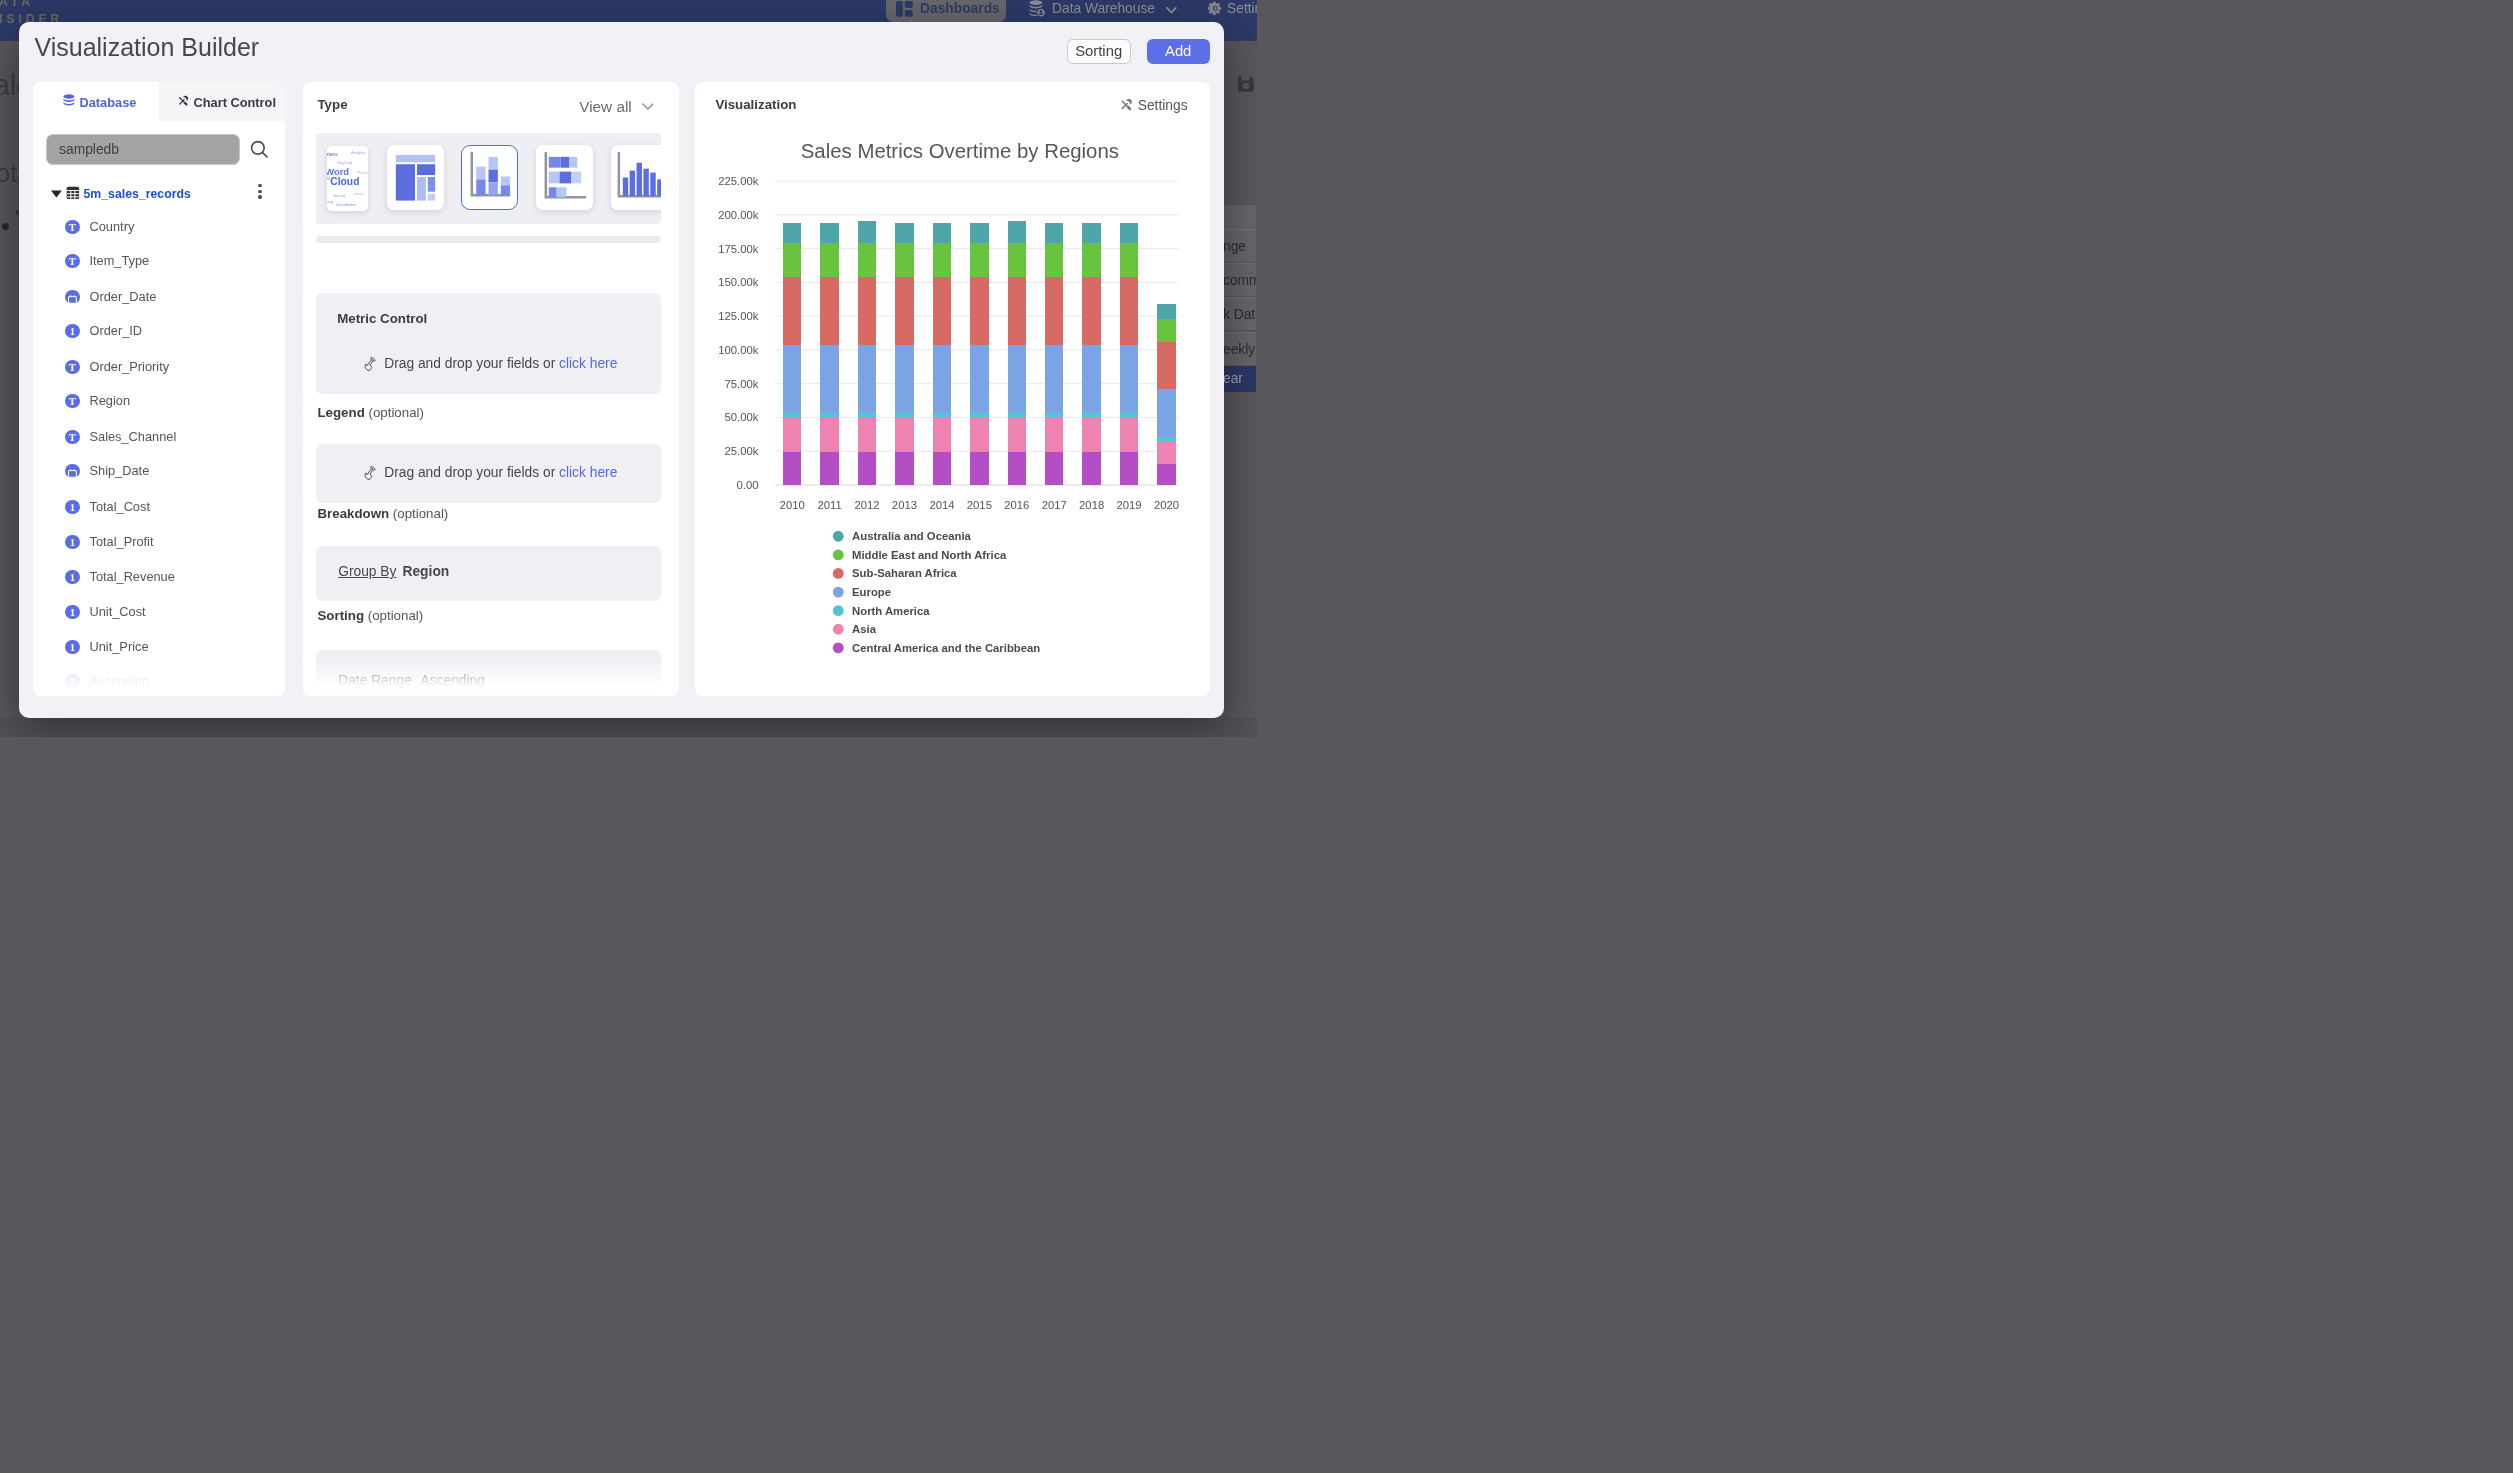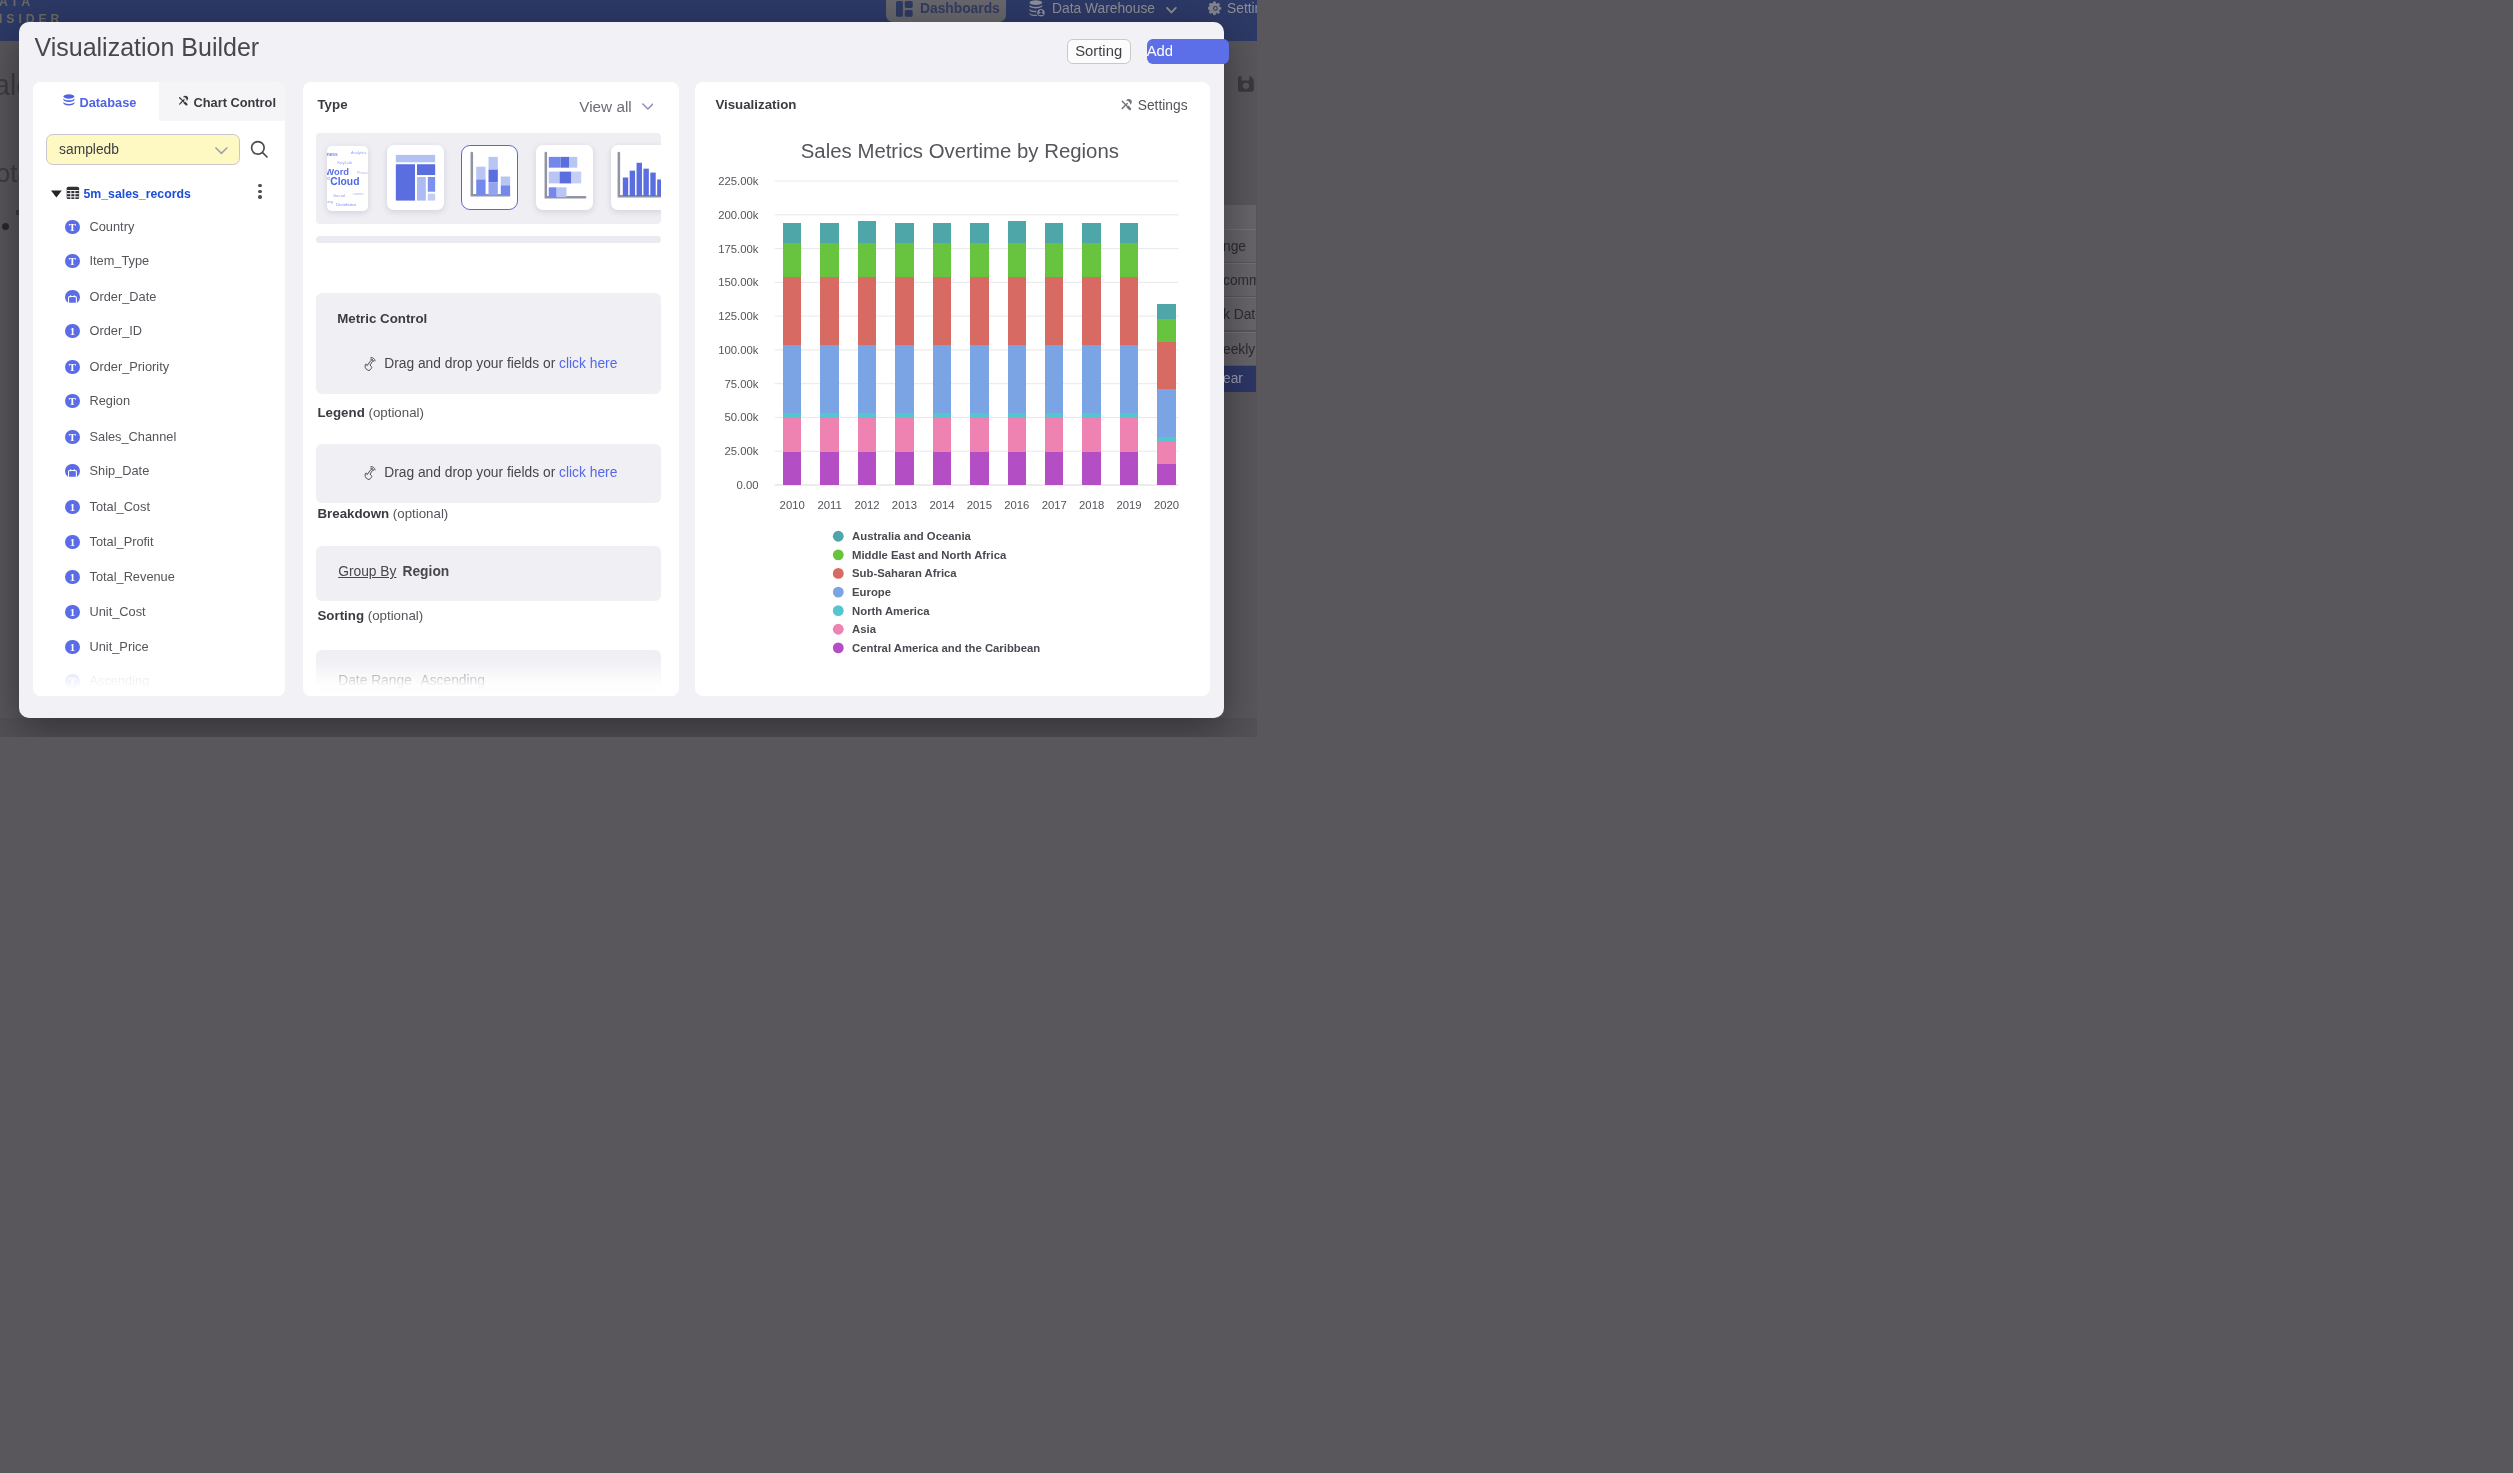--- a/index.html
+++ b/index.html
@@ -16,32 +16,32 @@
   .navpill { position:absolute; left:886px; top:-5.9px; width:120px; height:27.6px; background:#67676d; border-radius:6.9px; }
   .navitem { position:absolute; font-size:13.8px; color:#8f9097; white-space:nowrap; }
 
   
   .menurow { position:absolute; left:1223px; width:33px; background:#67646a; border-top:1px solid #747177; color:#2c2c31; font-size:13.8px; line-height:33px; white-space:nowrap; overflow:hidden; }
 
   
   #modal { position:absolute; left:18.7px; top:21.7px; width:1205px; height:696px; background:#f2f1f6; border-radius:9.9px; box-shadow:0 11.8px 44px rgba(0,0,0,.4); }
   #mtitle { position:absolute; left:15.8px; top:11.8px; font-size:25px; color:#47474c; }
   #btn-cancel { position:absolute; left:1048px; top:17.7px; width:64px; height:24.6px; background:#fcfcfd; border:1px solid #c8c8cd; border-radius:5.9px; font-size:14.8px; color:#3f4045; text-align:center; line-height:22.7px; }
-  #btn-add { position:absolute; left:1128px; top:17.7px; width:82px; height:24.6px; background:#5c6fe8; border-radius:5.9px; font-size:14.8px; color:#fff; line-height:24.6px; }
+  #btn-add { position:absolute; left:1128px; top:17.7px; width:63px; height:24.6px; background:#5c6fe8; border-radius:5.9px; font-size:14.8px; color:#fff; text-align:center; line-height:24.6px; }
 
   .panel { position:absolute; top:60px; height:614px; background:#fff; border-radius:7.9px; }
   #panelL { left:14.8px;  width:252px; overflow:hidden; }
   #panelM { left:284px; width:376px; overflow:hidden; }
   #panelR { left:676px; width:515px; overflow:hidden; }
 
   
   .tab { position:absolute; top:0; height:39px; font-size:12.8px; font-weight:bold; white-space:nowrap;text-align:center; }
   #tabDB { left:0; width:126px; background:#fff; color:#4f63e4; }
   #tabCC { left:126px; width:126px; background:#f5f5f8; color:#3a3b40; }
-  #searchbox { position:absolute; left:12.8px; top:52px; width:194px; height:31.5px; border:1px solid #c6c6cc; border-radius:6.9px; background:#fef9c3; font-size:13.8px; color:#3c3c42; line-height:29.6px; padding-left:11.8px; }
+  #searchbox { position:absolute; left:12.8px; top:52px; width:194px; height:31.5px; border:1px solid #c6c6cc; border-radius:6.9px; background:#a3a3a3; font-size:13.8px; color:#3c3c42; line-height:29.6px; padding-left:11.8px; }
   .fieldrow { position:absolute; left:0; width:252px; height:35px; }
   .ficon { position:absolute; left:31.5px; top:0; width:14.8px; height:14.8px; border-radius:50%; background:#5b6ce8; color:#fff; text-align:center; }
   .fname { position:absolute; left:56px; top:0px; font-size:12.8px; line-height:14.8px; color:#54555b; }
   .gT,.gN { font-family:"Liberation Serif", serif; font-weight:bold; font-size:10.8px; line-height:14.8px; }
 
   .boxgrey { position:absolute; left:13.8px; width:345px; background:#f0eff4; border-radius:5.9px; }
   .h2 { position:absolute; font-size:13.3px; font-weight:bold; color:#3b3c42; white-space:nowrap; }
   .opt { font-weight:normal; color:#55565c; }
   .dragline { position:absolute; width:100%; text-align:center; font-size:13.8px; color:#46474d; }
   .dragline .blue { color:#5468e8; }

